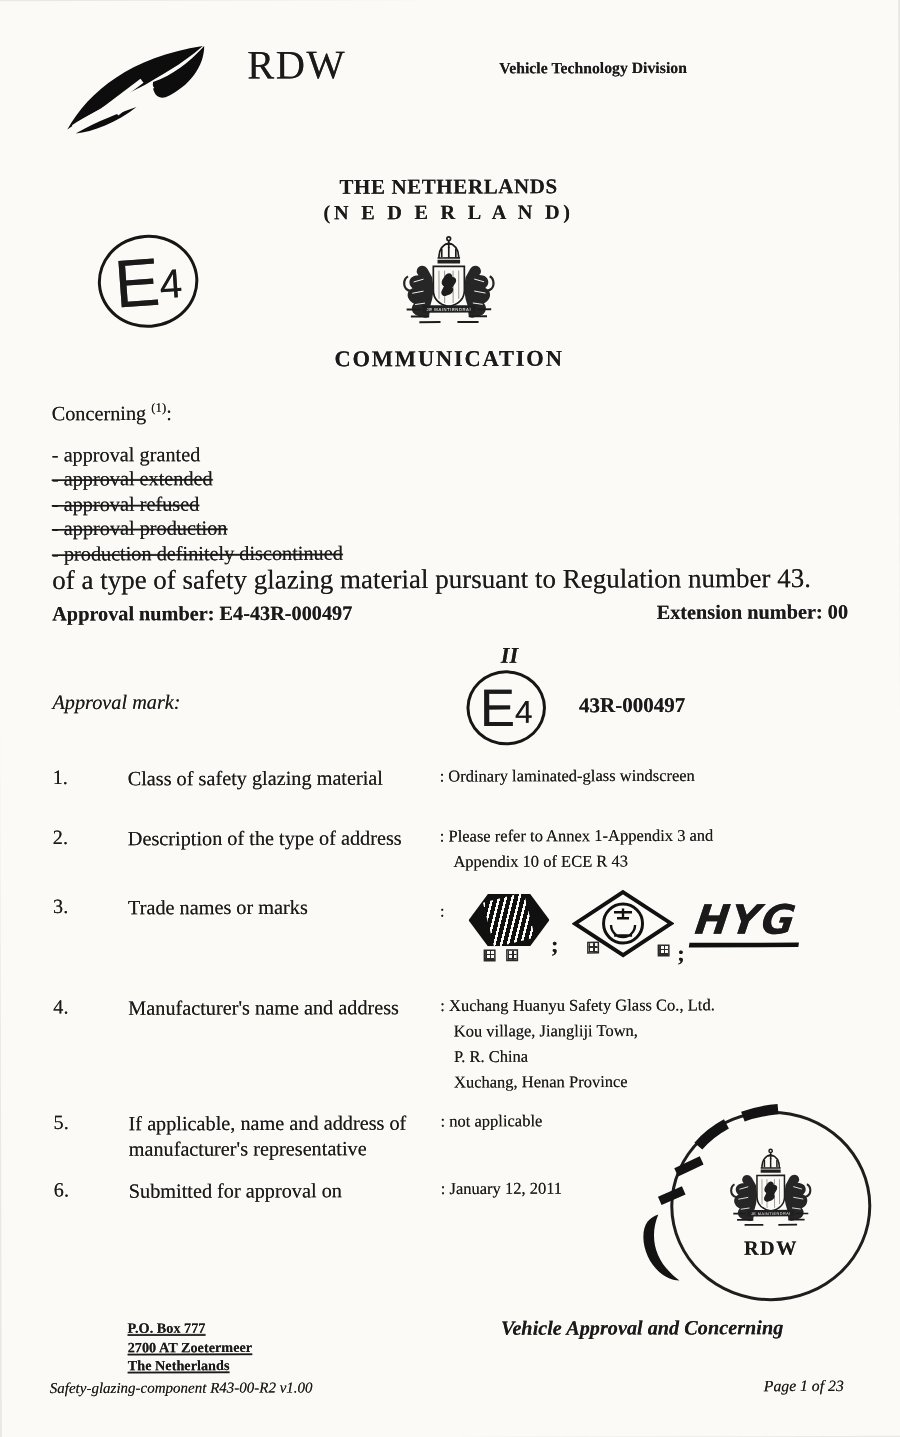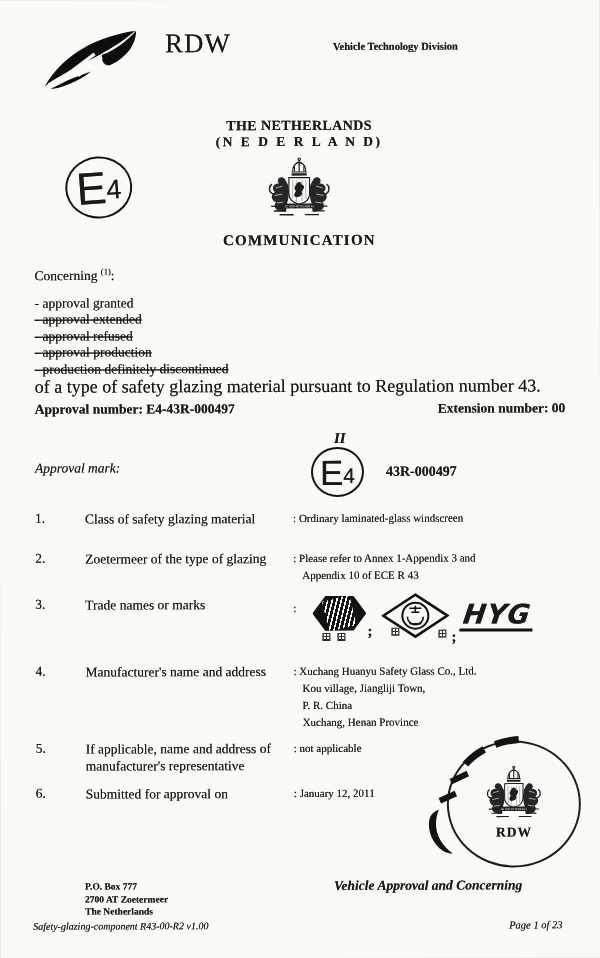--- a/index.html
+++ b/index.html
@@ -65,21 +65,21 @@
          letter-spacing:1px; transform:skewX(-8deg);
          border-bottom:3.5px solid #101010; padding:0 4px 1px 2px; }
 
   
   .stamp { left:446px; top:741px; width:134px; height:127px;
            border:2.5px solid #1e1e1e; border-radius:50%; }
   .stamp-rdw { left:446px; top:825px; width:134px; text-align:center;
                font-size:13.5px; font-weight:bold; letter-spacing:1px; }
 
   
-  .f-small { font-size:9.5px; font-weight:bold; line-height:12.5px; white-space:pre; }
+  .f-small { font-size:9.5px; font-weight:bold; line-height:12.5px; white-space:pre;text-decoration:underline; }
   .f-division { left:333px; top:878px; font-size:13.5px; font-weight:bold; font-style:italic; }
   .docref { left:32px; top:920px; font-size:10px; font-style:italic; }
   .pageno { left:508px; top:920px; font-size:10.5px; font-style:italic; }
 </style>
 </head>
 <body>
 
 <div class="page">
 
   <svg width="0" height="0" style="position:absolute" aria-hidden="true">
@@ -164,21 +164,21 @@
     <span class="e ink">E</span>
     <span class="four ink">4</span>
   </div>
   <div class="abs ink marknum">43R-000497</div>
 
   <div class="abs ink row-no" style="left:35px; top:510px">1.</div>
   <div class="abs ink row-label" style="left:85px; top:510px">Class of safety glazing material</div>
   <div class="abs ink row-value" style="left:293px; top:510px">: Ordinary laminated-glass windscreen</div>
 
   <div class="abs ink row-no" style="left:35px; top:550px">2.</div>
-  <div class="abs ink row-label" style="left:85px; top:550px">Zoetermeer of the type of glazing</div>
+  <div class="abs ink row-label" style="left:85px; top:550px">Description of the type of address</div>
   <div class="abs ink row-value" style="left:293px; top:550px">
     <div>: Please refer to Annex 1-Appendix 3 and</div>
     <div class="vind">Appendix 10 of ECE R 43</div>
   </div>
 
   <div class="abs ink row-no" style="left:35px; top:596px">3.</div>
   <div class="abs ink row-label" style="left:85px; top:596px">Trade names or marks</div>
   <div class="abs ink row-value" style="left:293px; top:600px">:</div>
 
   <div class="abs hexmark">

